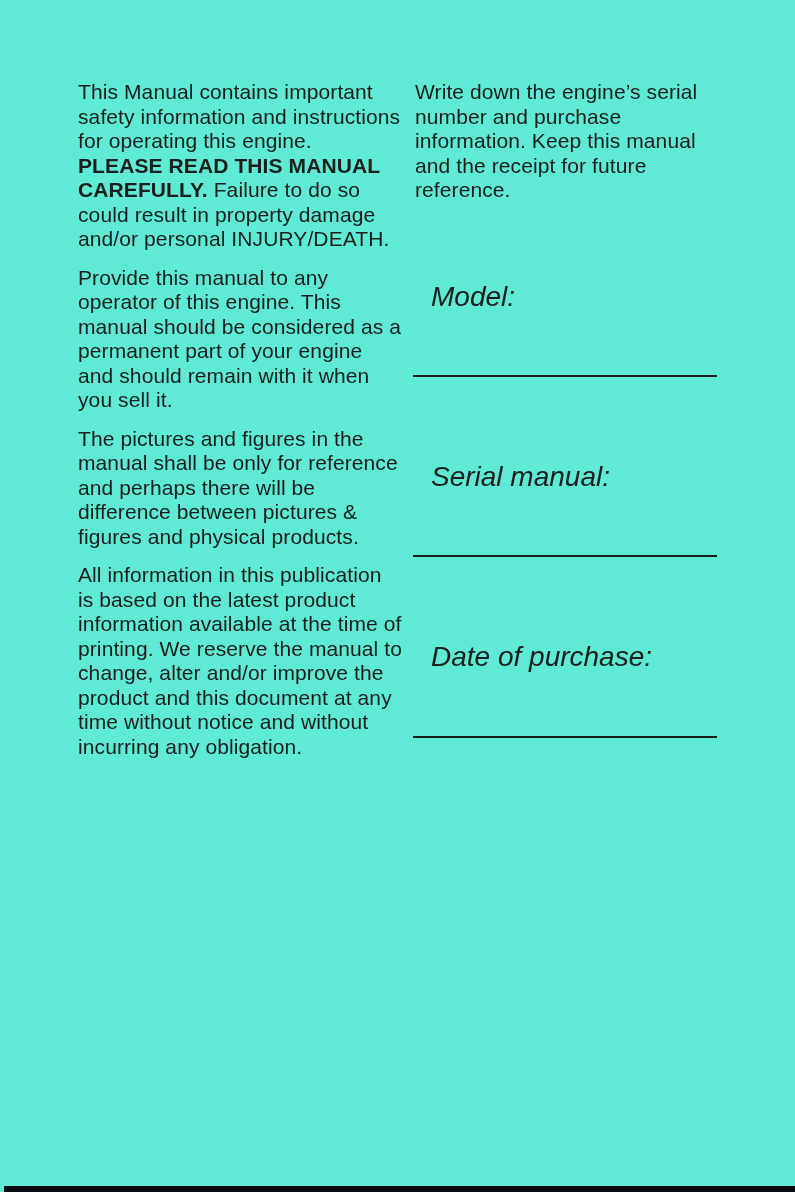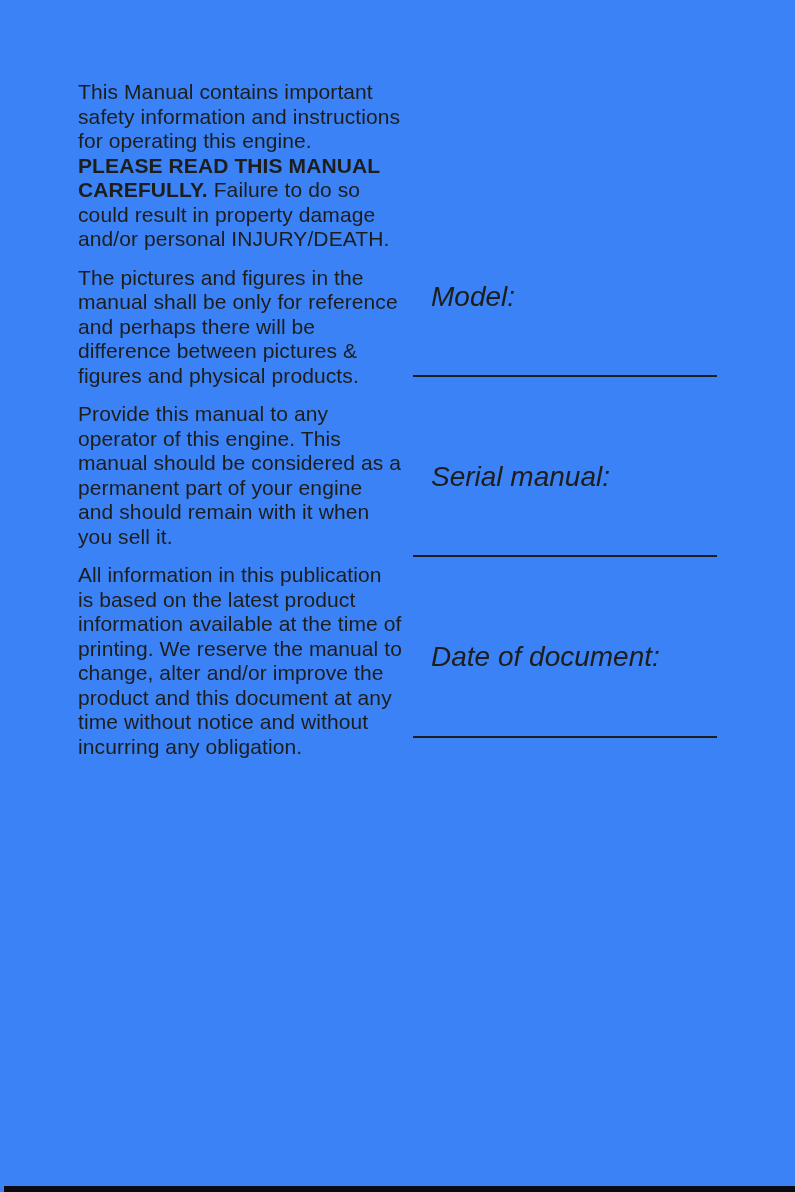--- a/index.html
+++ b/index.html
@@ -4,21 +4,21 @@
 <style>
   html, body {
     margin: 0;
     padding: 0;
     background: #ffffff;
   }
   .page {
     position: relative;
     width: 795px;
     height: 1192px;
-    background: #3b82f6;
+    background: #5eead4;
     overflow: hidden;
     font-family: "Liberation Sans", "DejaVu Sans", sans-serif;
     color: #1d1d1b;
   }
   .left-col {
     position: absolute;
     left: 78px;
     top: 80px;
     width: 324px;
   }
@@ -68,32 +68,33 @@
     background: #0b0b14;
   }
 </style>
 </head>
 <body>
 
 <div class="page">
 
   <div class="left-col">
     <p class="para"><span>This Manual contains important safety information and instructions for operating this engine. </span><strong>PLEASE READ THIS MANUAL CAREFULLY.</strong><span> Failure to do so could result in property damage and/or personal INJURY/DEATH.</span></p>
+    <p class="para">Provide this manual to any operator of this engine. This manual should be considered as a permanent part of your engine and should remain with it when you sell it.</p>
     <p class="para">The pictures and figures in the manual shall be only for reference and perhaps there will be difference between pictures &amp; figures and physical products.</p>
-    <p class="para">Provide this manual to any operator of this engine. This manual should be considered as a permanent part of your engine and should remain with it when you sell it.</p>
     <p class="para">All information in this publication is based on the latest product information available at the time of printing. We reserve the manual to change, alter and/or improve the product and this document at any time without notice and without incurring any obligation.</p>
   </div>
 
   <div class="right-col">
+    <p class="para">Write down the engine’s serial number and purchase information. Keep this manual and the receipt for future reference.</p>
 
     <span class="field-label label-model">Model:</span>
     <div class="write-line line-model"></div>
 
     <span class="field-label label-serial">Serial manual:</span>
     <div class="write-line line-serial"></div>
 
-    <span class="field-label label-date">Date of document:</span>
+    <span class="field-label label-date">Date of purchase:</span>
     <div class="write-line line-date"></div>
   </div>
 
   <div class="bottom-bar"></div>
 
 </div>
 
 </body></html>

